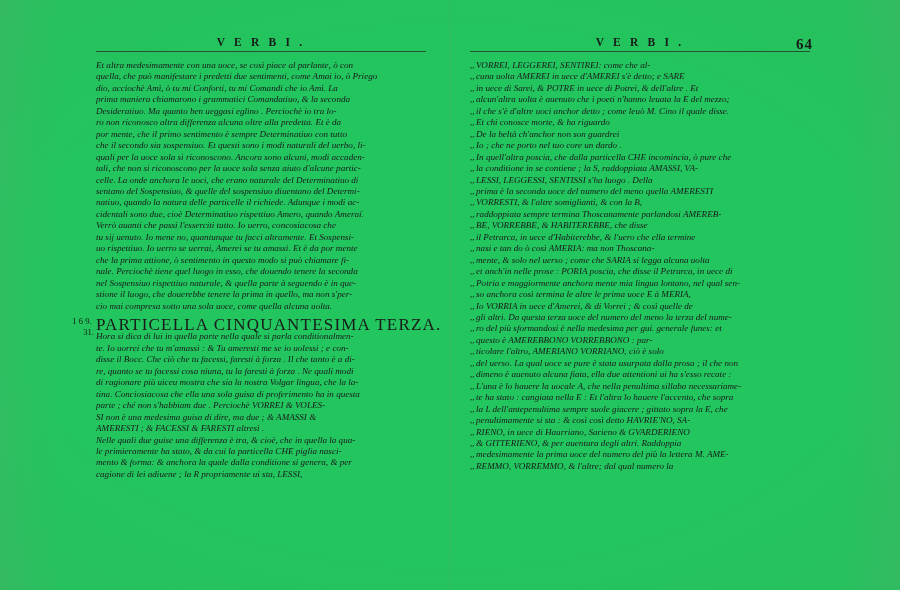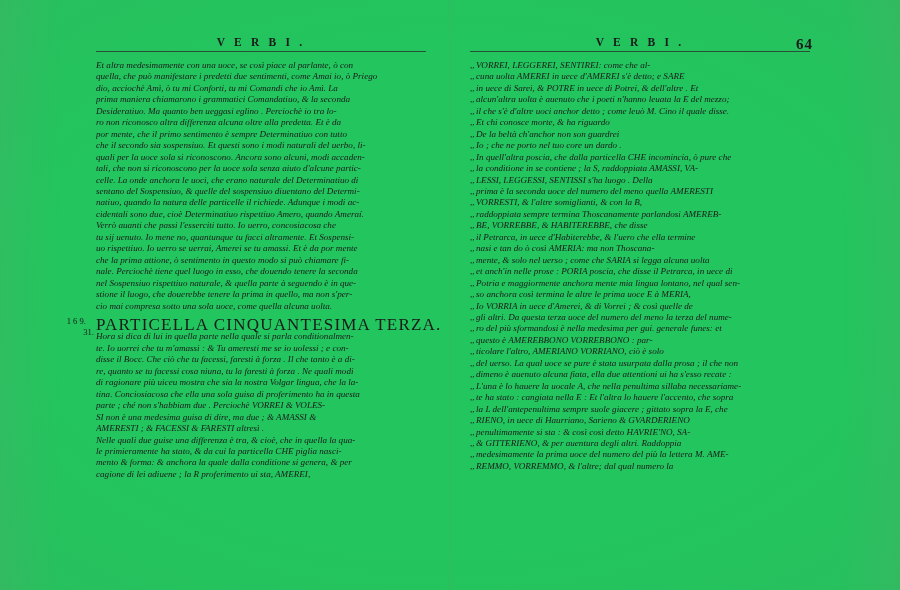--- a/index.html
+++ b/index.html
@@ -104,21 +104,21 @@
 
   .marginal {
     position: absolute;
     font-style: normal;
     font-family: "Liberation Serif", serif;
     font-size: 8.6px;
     line-height: 10.5px;
     text-align: right;
     color: #1a1a1a;
   }
-  .m1 { left: 42px; top: 316px; width: 44px; }
+  .m1 { left: 60px; top: 316px; width: 44px; text-align: center; }
   .m2 { left: 50px; top: 327px; width: 44px; }
   .spacer-sm { height: 3px; }
 </style>
 </head>
 <body>
 
 <div class="page">
   <div class="paper-tone"></div>
   <div class="gutter"></div>
 
@@ -162,21 +162,21 @@
         <span class="ln">disse il Bocc. Che ciò che tu facessi, faresti à forza . Il che tanto è a di-</span>
         <span class="ln">re, quanto se tu facessi cosa niuna, tu la faresti à forza . Ne quali modi</span>
         <span class="ln">di ragionare più uiceu mostra che sia la nostra Volgar lingua, che la la-</span>
         <span class="ln">tina. Conciosiacosa che ella una sola guisa di proferimento ha in questa</span>
         <span class="ln">parte ; ché non s'habbiam due . Perciochè VORREI &amp; VOLES-</span>
         <span class="ln">SI non è una medesima guisa di dire, ma due ; &amp; AMASSI &amp;</span>
         <span class="ln">AMERESTI ; &amp; FACESSI &amp; FARESTI altresì .</span>
         <span class="ln">Nelle quali due guise una differenza è tra, &amp; cioè, che in quella la qua-</span>
         <span class="ln">le primieramente ha stato, &amp; da cui la particella CHE piglia nasci-</span>
         <span class="ln">mento &amp; forma: &amp; anchora la quale dalla conditione si genera, &amp; per</span>
-        <span class="ln">cagione di lei adiuene ; la R proferimento ui sta, AMEREI,</span>
+        <span class="ln">cagione di lei adiuene ; la R propriamente ui sta, LESSI,</span>
       </p>
     </div>
   </div>
 
   <div class="marginal m1">1 6 9.</div>
   <div class="marginal m2">31.</div>
 
   <div class="col col-right">
     <div class="running-head">V E R B I .</div>
     <div class="rule"></div>
@@ -207,22 +207,22 @@
         <span class="ln"><span class="q">,,</span><span>Io VORRIA in uece d'Amerei, &amp; di Vorrei ; &amp; così quelle de</span></span>
         <span class="ln"><span class="q">,,</span><span>gli altri. Da questa terza uoce del numero del meno la terza del nume-</span></span>
         <span class="ln"><span class="q">,,</span><span>ro del più sformandosi è nella medesima per gui. generale funes: et</span></span>
         <span class="ln"><span class="q">,,</span><span>questo è AMEREBBONO VORREBBONO : par-</span></span>
         <span class="ln"><span class="q">,,</span><span>ticolare l'altro, AMERIANO VORRIANO, ciò è solo</span></span>
         <span class="ln"><span class="q">,,</span><span>del uerso. La qual uoce se pure è stata usurpata dalla prosa ; il che non</span></span>
         <span class="ln"><span class="q">,,</span><span>dimeno è auenuto alcuna fiata, ella due attentioni ui ha s'esso recate :</span></span>
         <span class="ln"><span class="q">,,</span><span>L'una è lo hauere la uocale A, che nella penultima sillaba necessariame-</span></span>
         <span class="ln"><span class="q">,,</span><span>te ha stato : cangiata nella E : Et l'altra lo hauere l'accento, che sopra</span></span>
         <span class="ln"><span class="q">,,</span><span>la L dell'antepenultima sempre suole giacere ; gittato sopra la E, che</span></span>
+        <span class="ln"><span class="q">,,</span><span>penultimamente si sta : &amp; così così detto HAVRIE'NO, SA-</span></span>
         <span class="ln"><span class="q">,,</span><span>RIENO, in uece di Haurriano, Sarieno &amp; GVARDERIENO</span></span>
-        <span class="ln"><span class="q">,,</span><span>penultimamente si sta : &amp; così così detto HAVRIE'NO, SA-</span></span>
         <span class="ln"><span class="q">,,</span><span>&amp; GITTERIENO, &amp; per auentura degli altri. Raddoppia</span></span>
         <span class="ln"><span class="q">,,</span><span>medesimamente la prima uoce del numero del più la lettera M. AME-</span></span>
         <span class="ln"><span class="q">,,</span><span>REMMO, VORREMMO, &amp; l'altre; dal qual numero la</span></span>
       </p>
     </div>
   </div>
 
   <div class="folio">64</div>
 </div>
 

